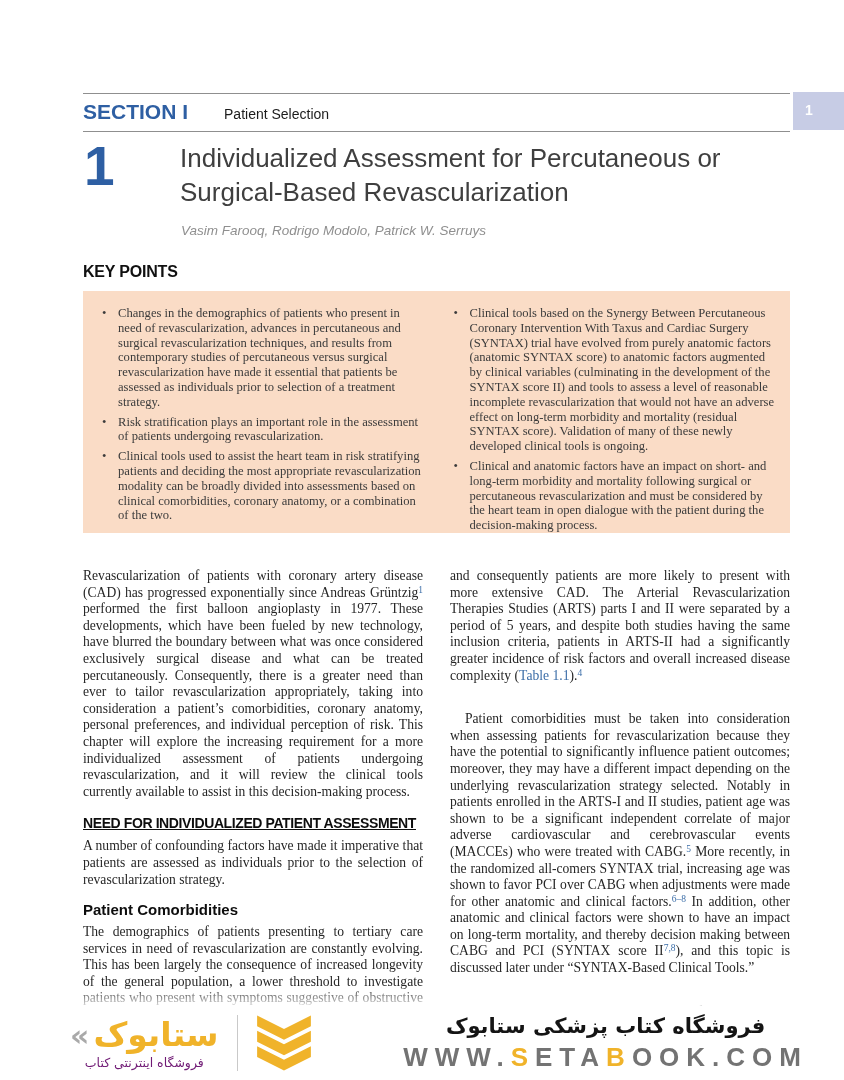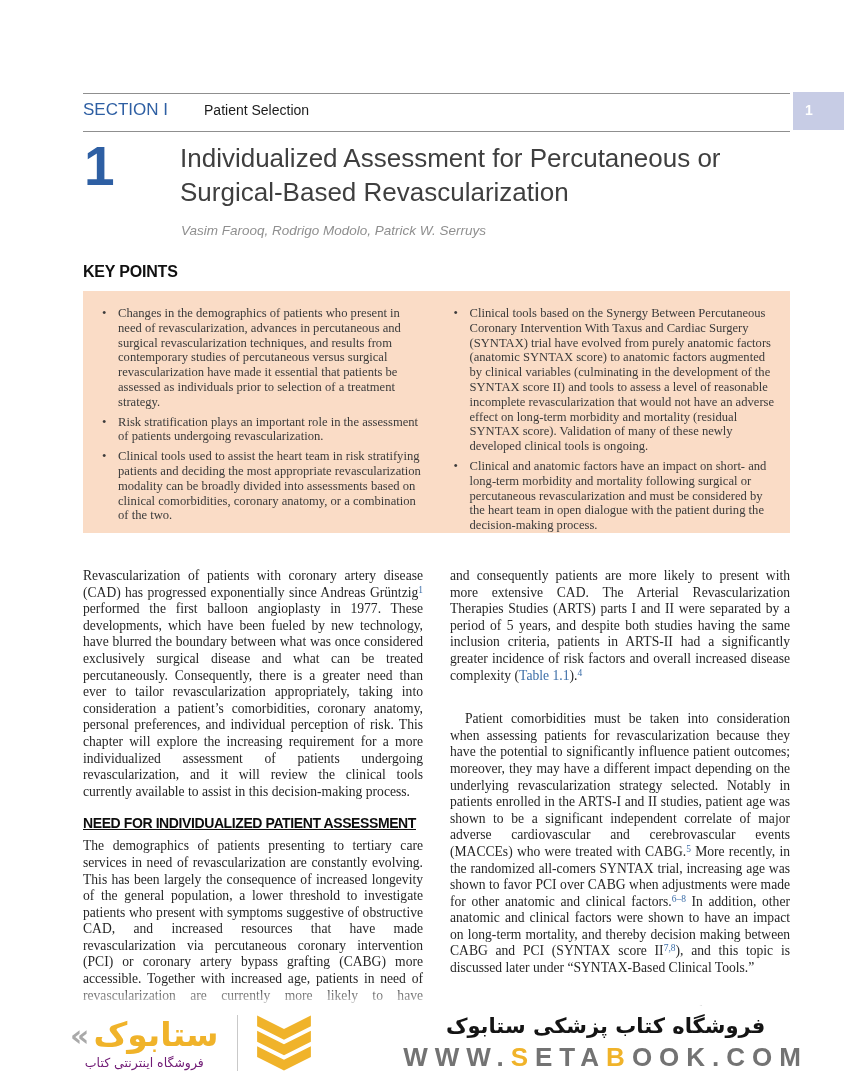--- a/index.html
+++ b/index.html
@@ -3,21 +3,21 @@
 <meta charset="utf-8">
 <style>
   html,body{margin:0;padding:0;background:#e8e8e8;}
   .page{position:relative;width:844px;height:1080px;background:#ffffff;overflow:hidden;
         font-family:"Liberation Serif",serif;margin:0 auto;}
   .hr{position:absolute;left:83px;width:707px;height:1px;background:var(--rule,#8f8f8f);}
   .hr-top{top:93px;}
   .hr-bottom{top:131px;}
   .section-row{position:absolute;left:83px;top:100px;white-space:nowrap;}
   .section-label{color:var(--accent,#2e5fa3);font-family:"Liberation Sans",sans-serif;
-                 font-weight:normal;font-size:17px;}
+                 font-weight:bold;font-size:21px;}
   .section-title{margin-left:36px;font-family:"Liberation Sans",sans-serif;font-size:14px;color:#1c1c1c;}
   .page-badge{position:absolute;left:793px;top:92px;width:51px;height:38px;background:var(--badge_bg,#c7cce5);}
   .page-badge span{position:absolute;left:12px;top:10px;color:#ffffff;
                    font:bold 14px "Liberation Sans",sans-serif;}
   .chapter-num{position:absolute;left:84px;top:139px;color:var(--accent,#2e5fa3);
                font:bold 55px/1 "Liberation Sans",sans-serif;}
   .chapter-title{position:absolute;left:180px;top:141px;margin:0;
                  font-family:"Liberation Sans",sans-serif;font-weight:300;
                  font-size:26px;line-height:34px;color:#3f3f3f;}
   .authors{position:absolute;left:181px;top:223px;font:italic 13.5px "Liberation Sans",sans-serif;color:#8f8f8f;}
@@ -103,20 +103,22 @@
         <div class="kp-item">
           <span class="kp-dot">•</span>
           <span class="kp-text">Clinical and anatomic factors have an impact on short- and long-term morbidity and mortality following surgical or percutaneous revascularization and must be considered by the heart team in open dialogue with the patient during the decision-making process.</span>
         </div>
       </div>
   </div>
 
   <div class="body-col body-left">
       <p class="body-p"><span class="">Revascularization of patients with coronary artery disease (CAD) has progressed exponentially since Andreas Grüntzig</span><span class="seg-sup">1</span><span class=""> performed the first balloon angioplasty in 1977. These developments, which have been fueled by new technology, have blurred the boundary between what was once considered exclusively surgical disease and what can be treated percutaneously. Consequently, there is a greater need than ever to tailor revascularization appropriately, taking into consideration a patient’s comorbidities, coronary anatomy, personal preferences, and individual perception of risk. This chapter will explore the increasing requirement for a more individualized assessment of patients undergoing revascularization, and it will review the clinical tools currently available to assist in this decision-making process.</span></p>
       <h2 class="body-h2">NEED FOR INDIVIDUALIZED PATIENT ASSESSMENT</h2>
+      <p class="body-p"><span class="">A number of confounding factors have made it imperative that patients are assessed as individuals prior to the selection of revascularization strategy.</span></p>
+      <h3 class="body-h3">Patient Comorbidities</h3>
       <p class="body-p"><span class="">The demographics of patients presenting to tertiary care services in need of revascularization are constantly evolving. This has been largely the consequence of increased longevity of the general population, a lower threshold to investigate patients who present with symptoms suggestive of obstructive CAD, and increased resources that have made revascularization via percutaneous coronary intervention (PCI) or coronary artery bypass grafting (CABG) more accessible. Together with increased age, patients in need of revascularization are currently more likely to have comorbidities</span></p>
     </div>
   <div class="body-col body-right">
       <p class="body-p"><span class="">and consequently patients are more likely to present with more extensive CAD. The Arterial Revascularization Therapies Studies (ARTS) parts I and II were separated by a period of 5 years, and despite both studies having the same inclusion criteria, patients in ARTS-II had a significantly greater incidence of risk factors and overall increased disease complexity (</span><span class="seg-link">Table 1.1</span><span class="">).</span><span class="seg-sup">4</span></p>
       <p class="body-p indent"><span class="">Patient comorbidities must be taken into consideration when assessing patients for revascularization because they have the potential to significantly influence patient outcomes; moreover, they may have a different impact depending on the underlying revascularization strategy selected. Notably in patients enrolled in the ARTS-I and II studies, patient age was shown to be a significant independent correlate of major adverse cardiovascular and cerebrovascular events (MACCEs) who were treated with CABG.</span><span class="seg-sup">5</span><span class=""> More recently, in the randomized all-comers SYNTAX trial, increasing age was shown to favor PCI over CABG when adjustments were made for other anatomic and clinical factors.</span><span class="seg-sup">6–8</span><span class=""> In addition, other anatomic and clinical factors were shown to have an impact on long-term mortality, and thereby decision making between CABG and PCI (SYNTAX score II</span><span class="seg-sup">7,8</span><span class="">), and this topic is discussed later under “SYNTAX-Based Clinical Tools.”</span></p>
       <p class="body-p indent"><span class="">In a collaborative patient-level analysis of 10 randomized trials of patients with multivessel disease (MVD) treated with PCI using bare-metal stenting (BMS) and CABG, Hlatky and coworkers</span><span class="seg-sup">9</span><span class=""> demonstrated comparable rates of 5-year mortality between both treatment groups in patients without diabetes. Notably, when patients with diabetes were viewed as a whole, mortality was significantly higher in those treated with PCI, even after multivariate adjustment (</span><span class="seg-link">Fig. 1.1</span><span class="">). In the Future Revascularization Evaluation in Patients With Diabetes Mellitus: Optimal Management of Multivessel Disease (FREEDOM) trial,</span></p>
     </div>
 
   <div class="footer-fade"></div>
   <div class="footer">

